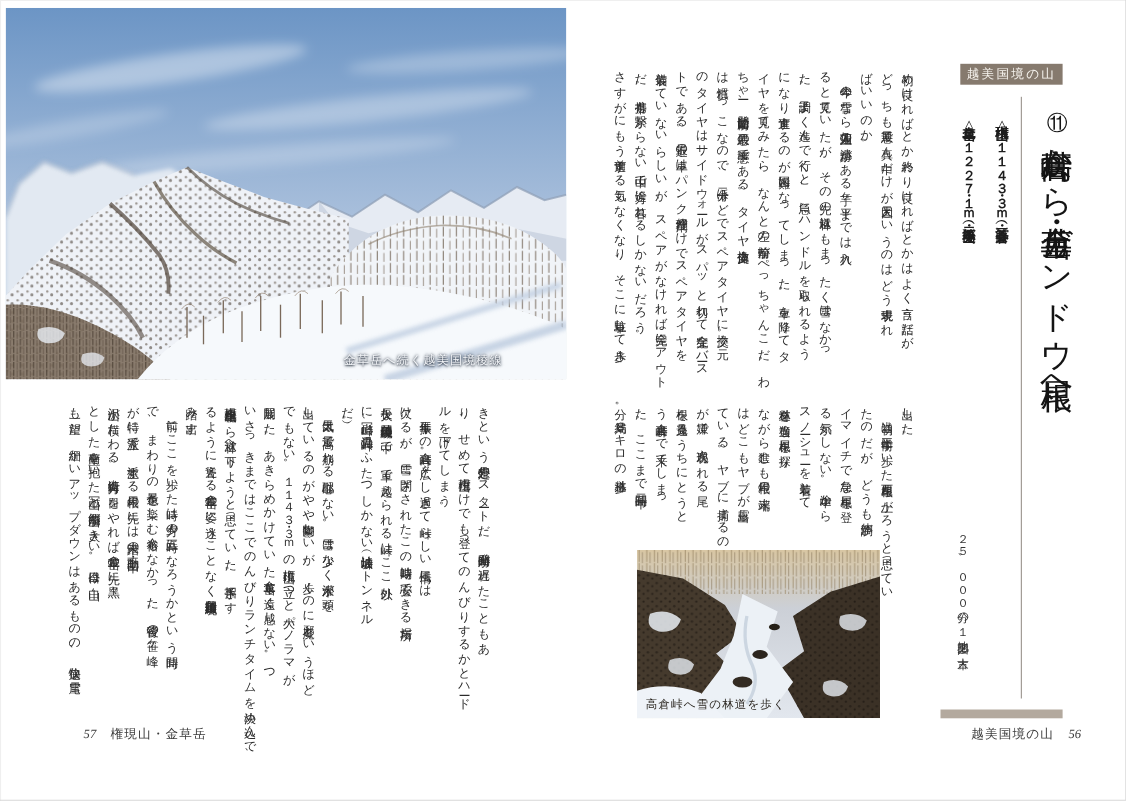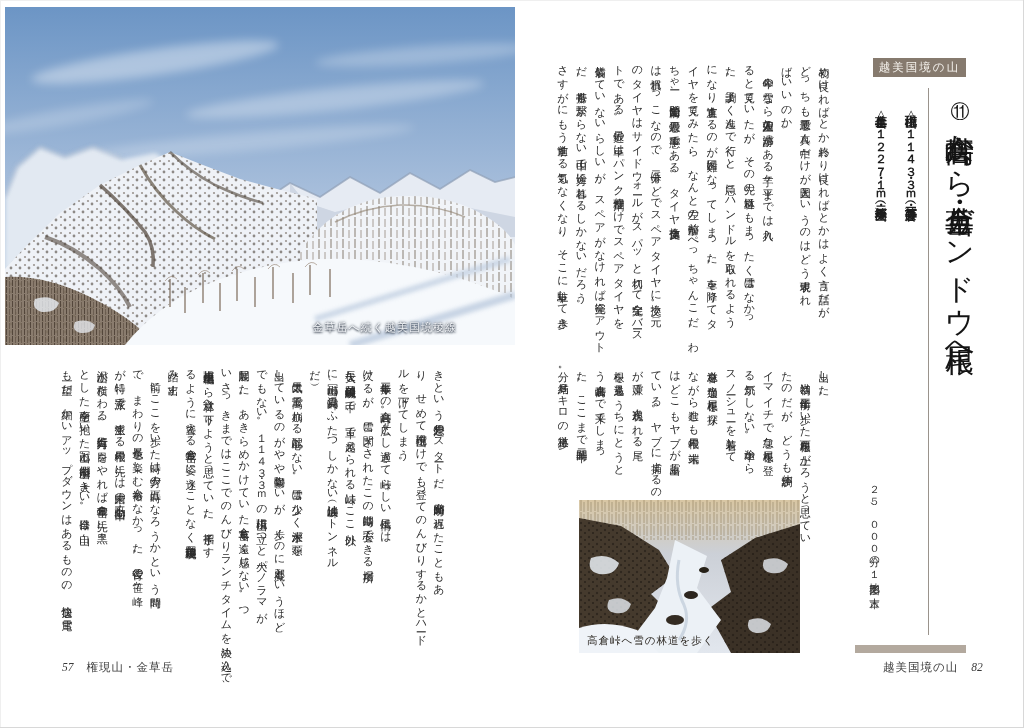--- a/index.html
+++ b/index.html
@@ -74,21 +74,21 @@
     font-size:10.5px;letter-spacing:1.2px;color:#333;
   }
   #footer-bar{left:855px;top:645px;width:111px;height:8px;}
 
   
   .page-footer{
     font-size:11.5px;color:#3a3a3a;letter-spacing:1px;
   }
   .page-num{font-style:italic;font-family:"Liberation Serif",serif;letter-spacing:0;}
   #footer-right{left:883px;top:660px;}
-  #footer-left{left:62px;top:660px;}
+  #footer-left{left:76px;top:660px;}
   .footer-gap{display:inline-block;width:13px;}
 </style>
 </head>
 <body>
 
 <div class="abs photo-frame" id="left-photo">
   <svg class="photo" width="510" height="338" viewBox="0 0 510 338" preserveAspectRatio="none">
     <defs>
       <linearGradient id="sky" x1="0" y1="0" x2="0" y2="1">
         <stop offset="0" stop-color="#6c95c5"></stop>
@@ -282,13 +282,13 @@
       <ellipse cx="112" cy="95" rx="7" ry="4" fill="#2c251e"></ellipse>
       <ellipse cx="96" cy="120" rx="9" ry="5" fill="#332b22"></ellipse>
       <ellipse cx="125" cy="70" rx="5" ry="3" fill="#262017"></ellipse>
     </g>
   </svg>
   <div class="caption" id="right-caption">高倉峠へ雪の林道を歩く</div>
 </div>
 
 <div class="abs" id="footer-bar" style="background: rgb(179, 169, 158);"></div>
 
-<div class="abs page-footer" id="footer-right"><span>越美国境の山</span><span class="footer-gap"></span><span class="page-num">82</span></div>
+<div class="abs page-footer" id="footer-right"><span>越美国境の山</span><span class="footer-gap"></span><span class="page-num">56</span></div>
 
 </body></html>

